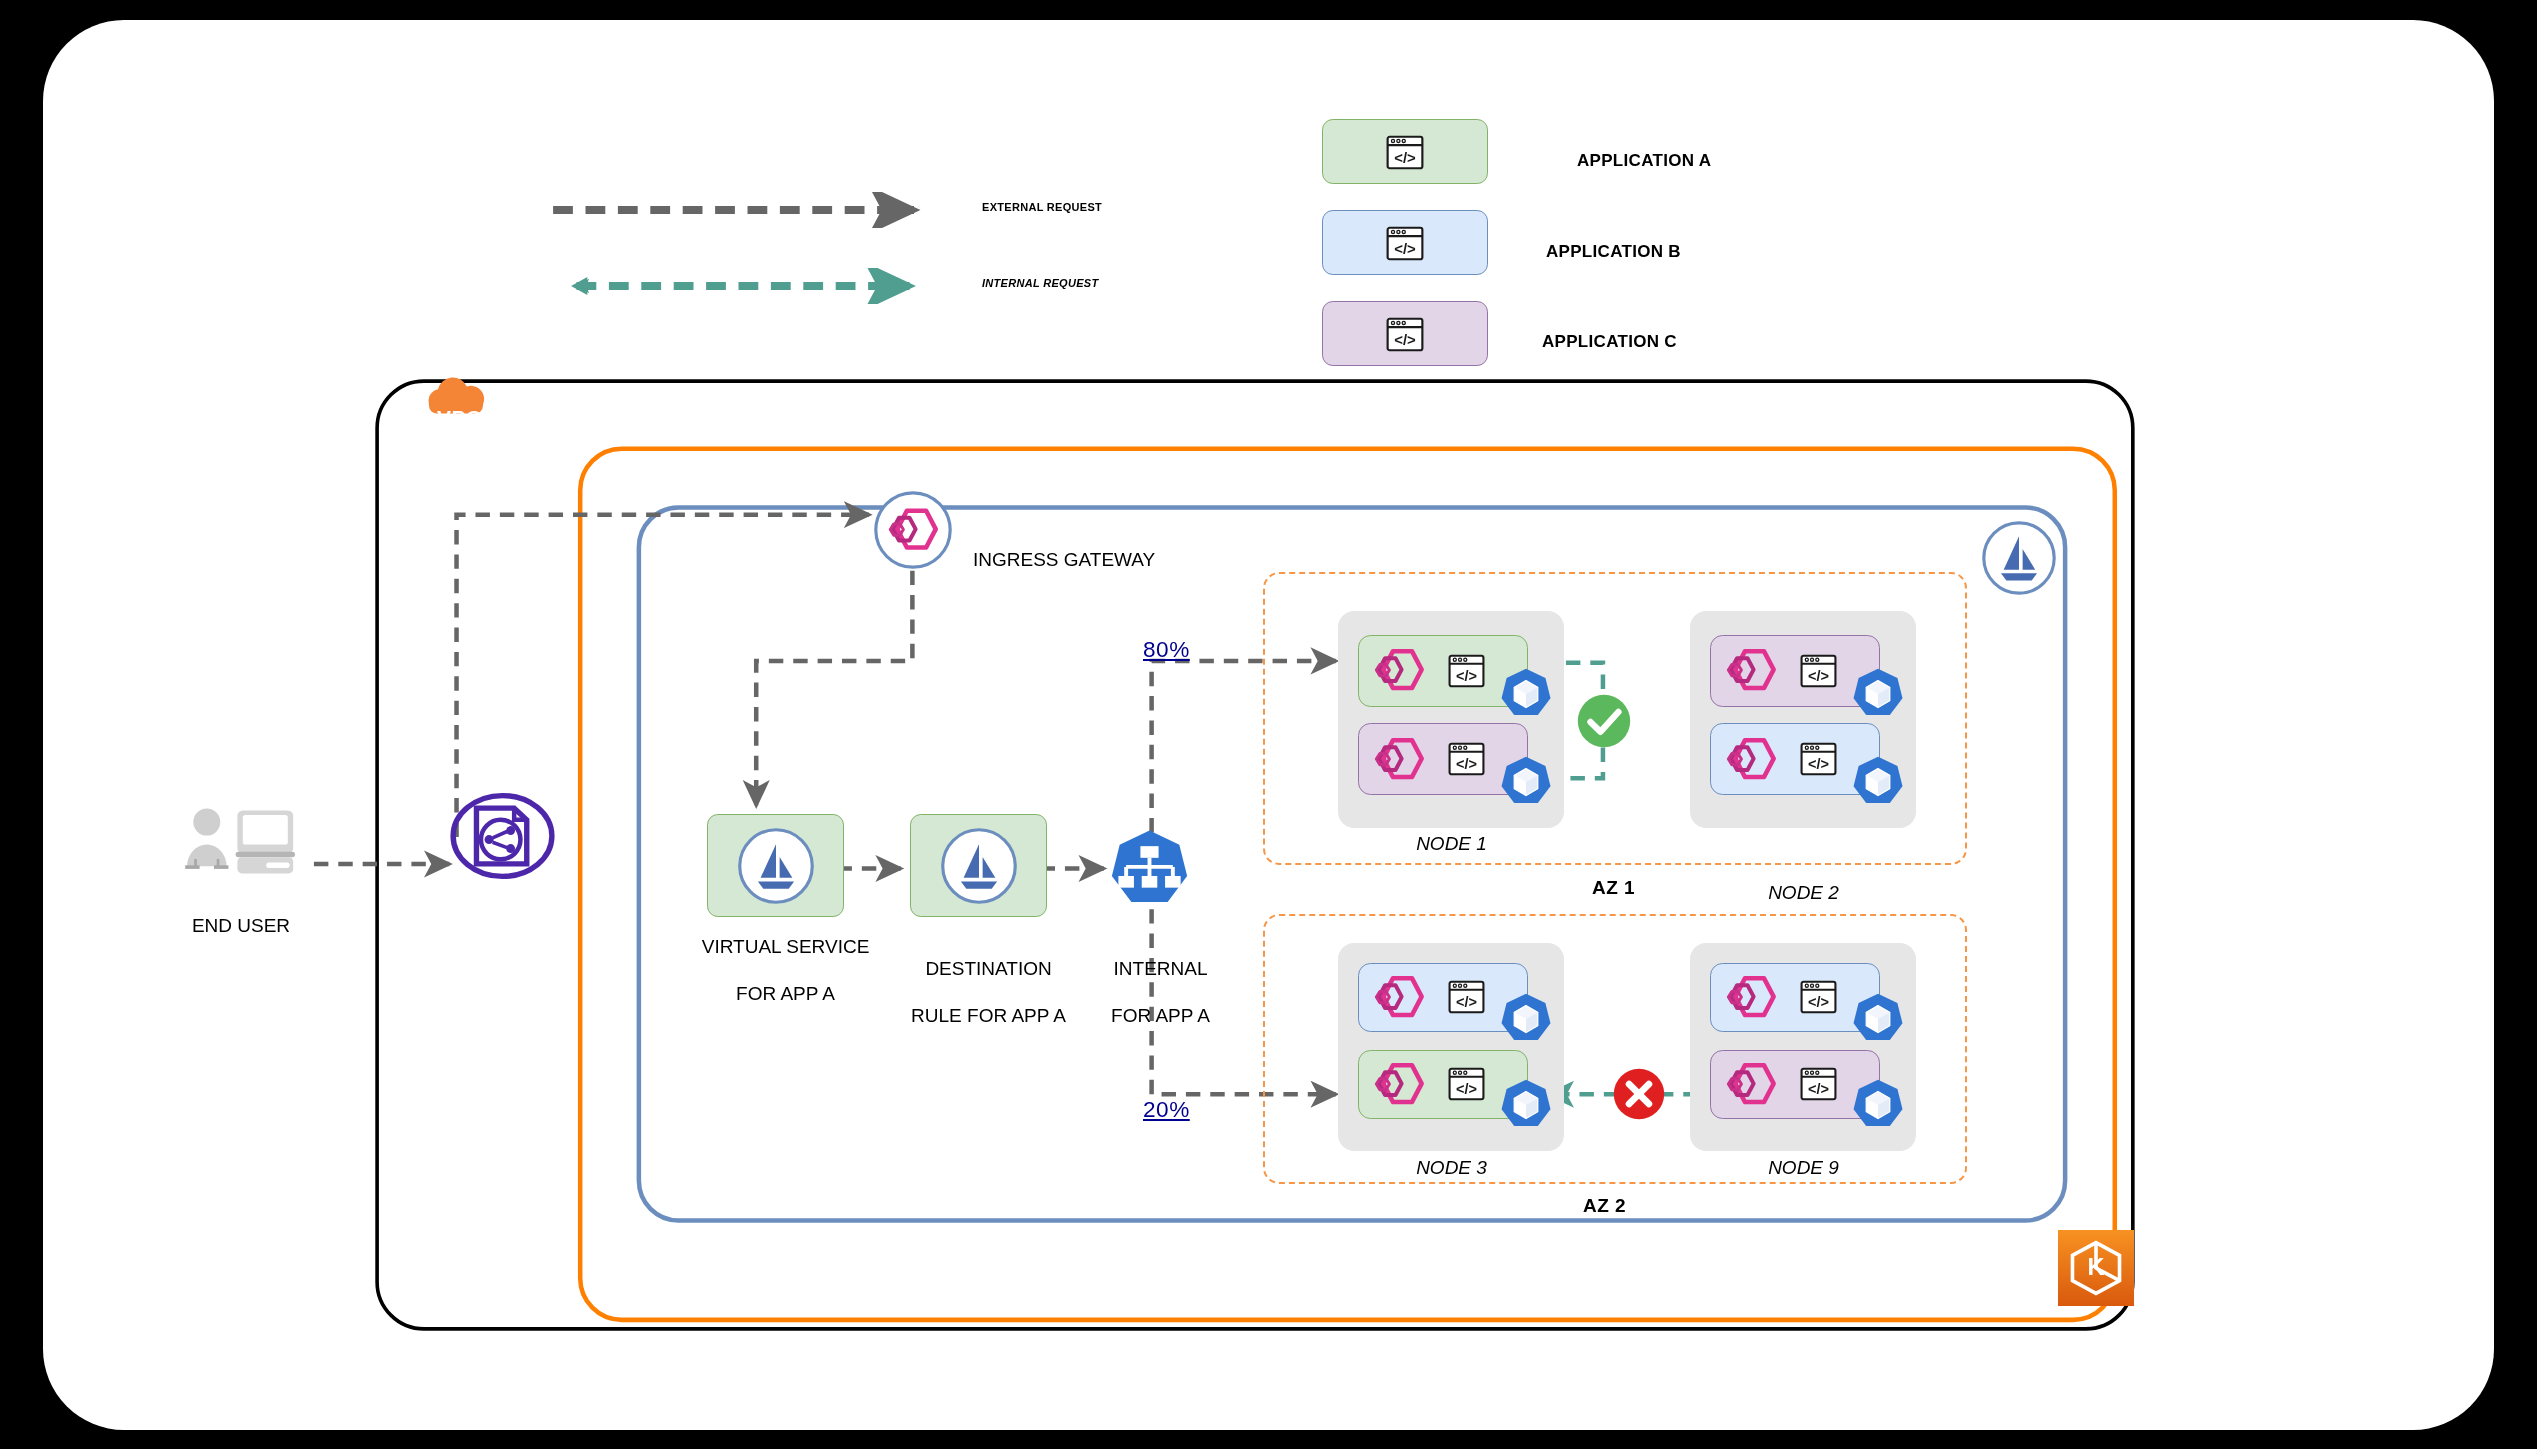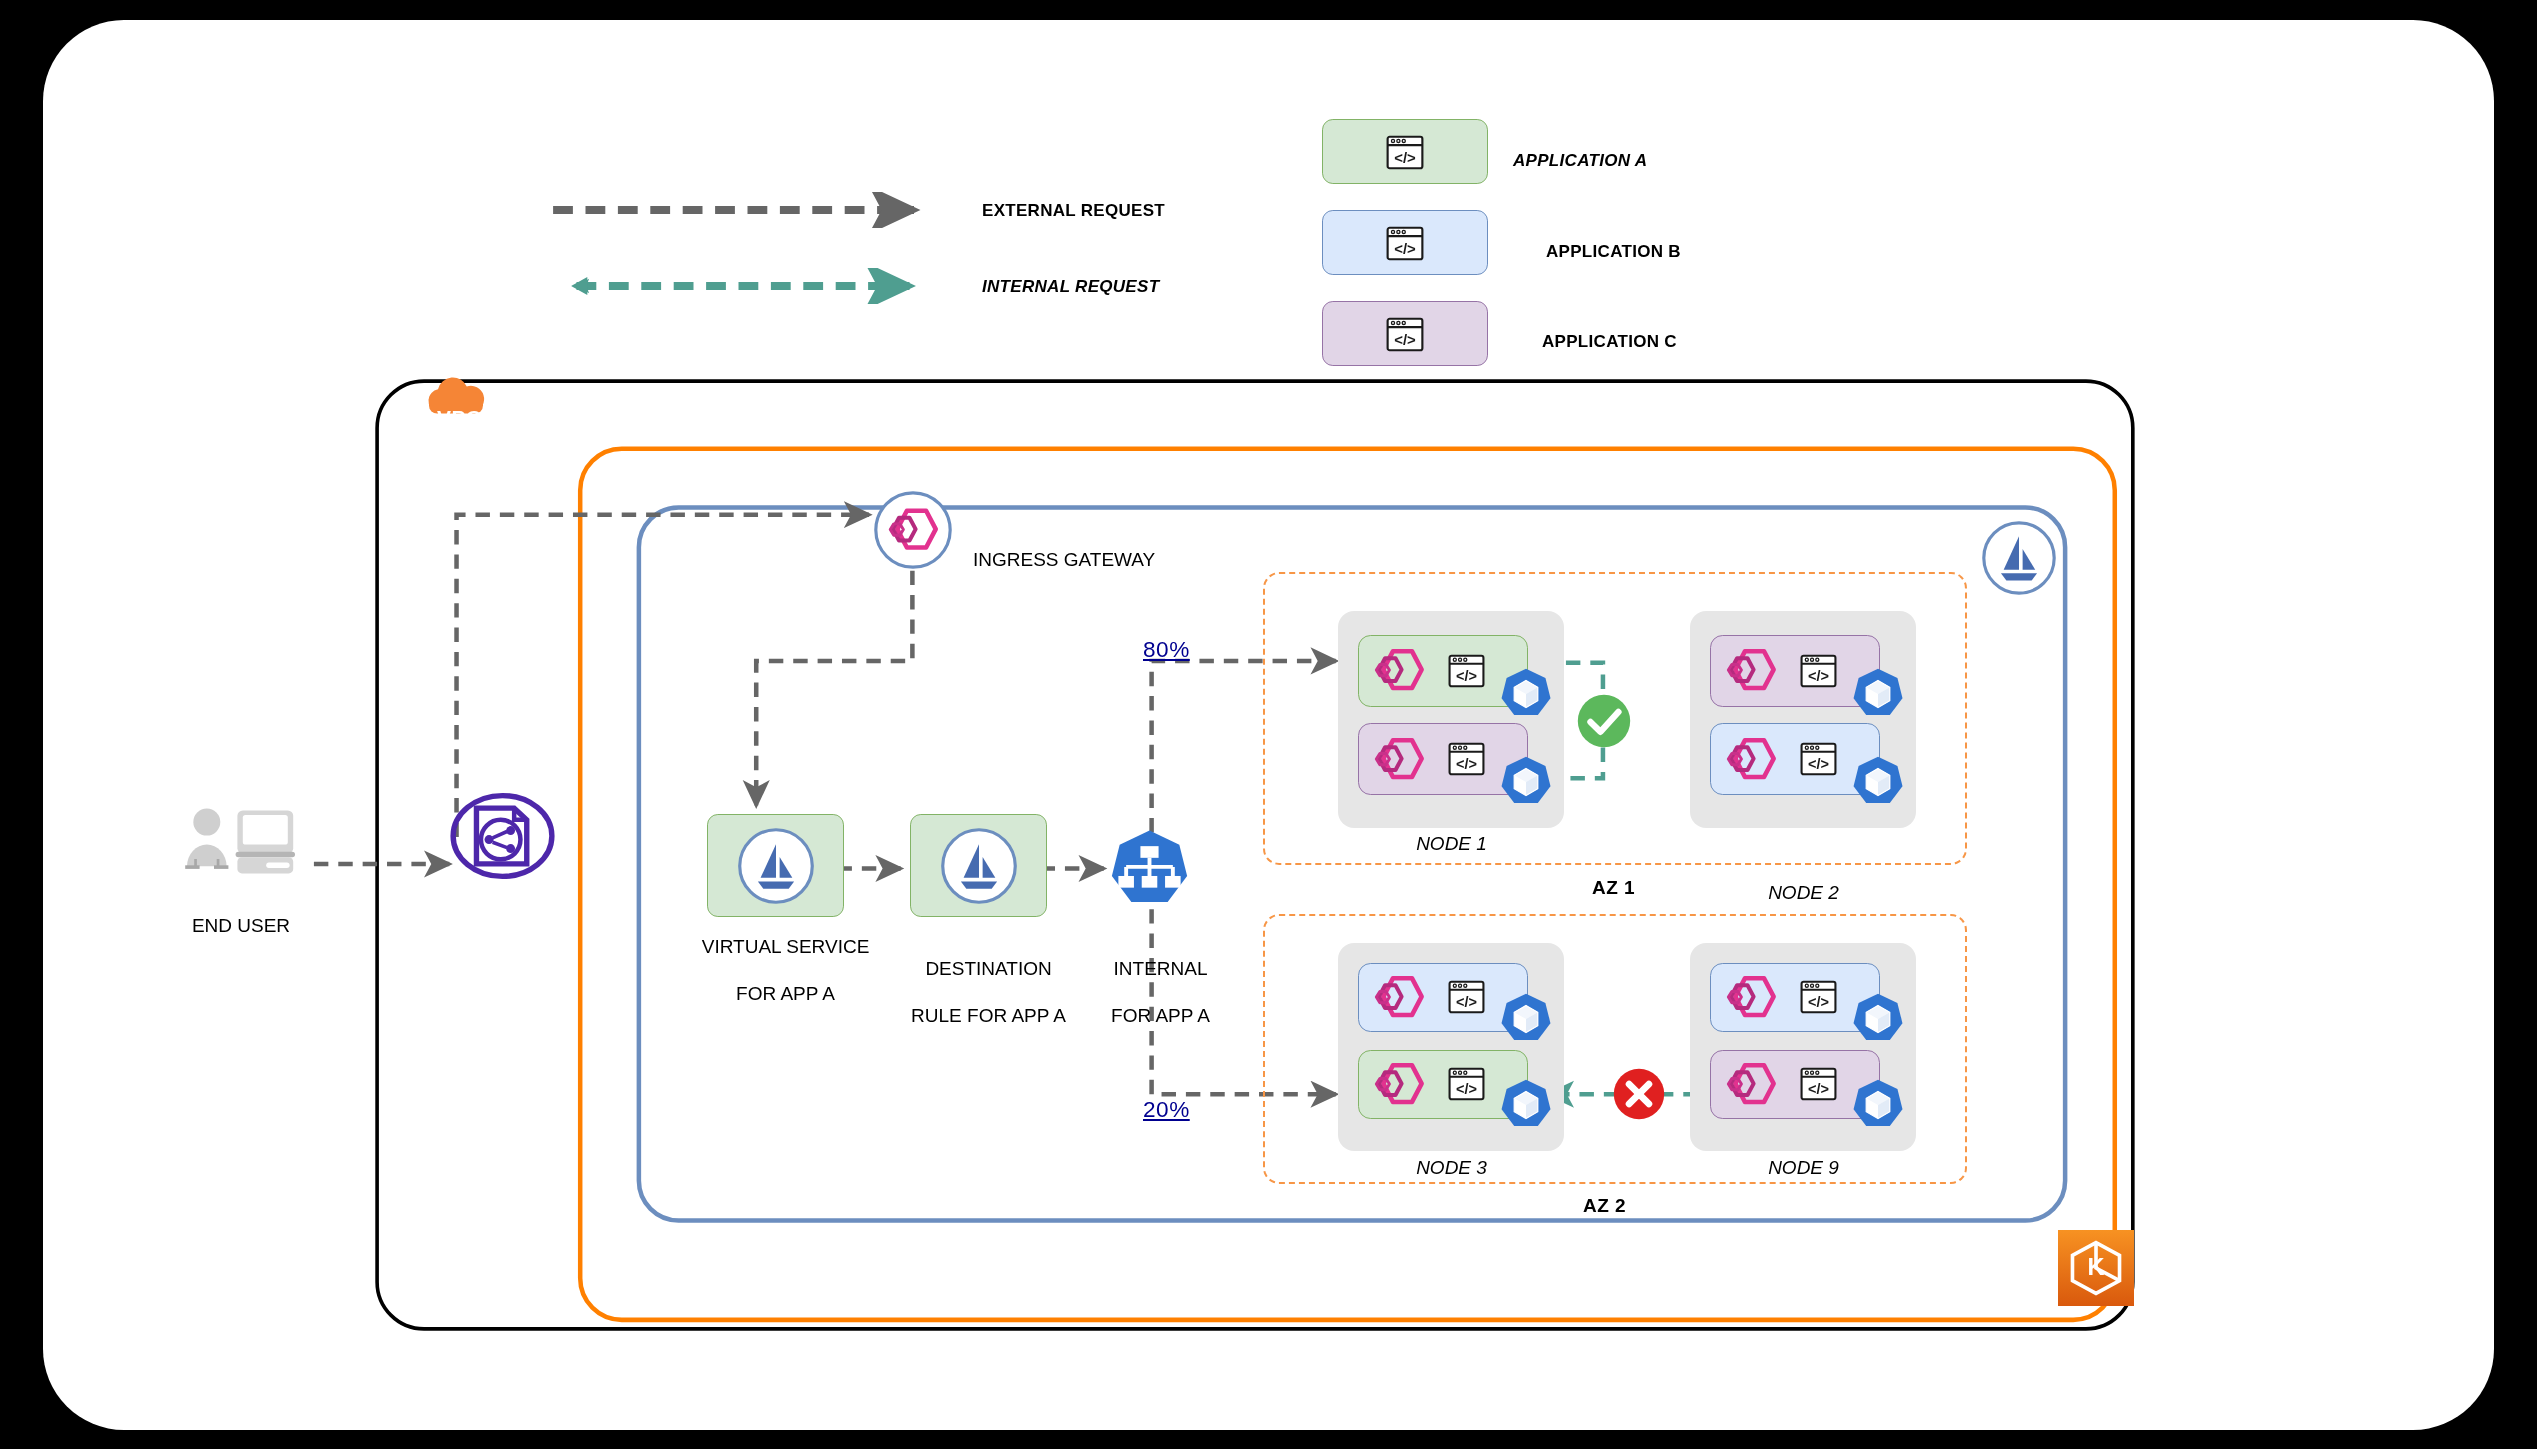--- a/index.html
+++ b/index.html
@@ -1,21 +1,21 @@
 <!DOCTYPE html>
 <html style="font-size:14.4px"><head>
 <meta charset="utf-8">
 <style>
   html,body{margin:0;padding:0;background:#000;}
   body{width:2538px;height:1450px;font-family:"Liberation Sans",sans-serif;overflow:hidden;}
   #canvas{position:absolute;left:43px;top:20px;width:2451px;height:1410px;background:#fff;border-radius:81px;}
   .abs{position:absolute;}
   svg{display:block;}
   .lbl{position:absolute;font-family:"Liberation Sans",sans-serif;color:#000;white-space:pre;text-align:center;line-height:1.22;}
-  .legend-txt{font-size:17px;font-weight:bold;letter-spacing:0.3px;}
+  .legend-txt{font-size:11px;font-weight:bold;letter-spacing:0.3px;}
   .app-txt{font-size:17px;font-weight:bold;letter-spacing:0.3px;}
   .node-txt{font-size:19px;font-style:italic;font-weight:500;}
   .az-txt{font-size:19px;font-weight:bold;letter-spacing:0.4px;}
   .comp-txt{font-size:19px;font-weight:400;}
   .comp-txt b{font-weight:bold;}
   .pct{font-size:22.6px;font-weight:normal;color:#00008f;text-decoration:underline;letter-spacing:0.5px;}
   .ig-txt{font-size:19px;font-weight:400;}
   .vpc-txt{position:absolute;color:#fff;font-size:21px;font-weight:bold;letter-spacing:0.5px;}
   .appbox{position:absolute;border-radius:10.8px;}
   .podbox{position:absolute;border-radius:12.6px;}
@@ -96,21 +96,21 @@
       <path d="M24,20 L42,10 L42,30 Z" fill="#4f9e90"></path>
     </svg>
   </div>
   <div class="lbl legend-txt" style="left:939px;top:257px;text-align:center;font-style:italic;">INTERNAL REQUEST</div>
 
   <div class="appbox" style="left:1279px;top:99px;width:164px;height:63px;background:#d5e8d4;border:1.8px solid #82b366;">
     <svg width="40" height="37" style="position:absolute;left:62px;top:13.5px;" viewBox="0 0 44 41">
         <use href="#icon-codewin" width="44" height="41"></use>
       </svg>
   </div>
-  <div class="lbl app-txt" style="left:1470px;top:131px;text-align:left;font-style:italic;">APPLICATION A</div>
+  <div class="lbl app-txt" style="left:1534px;top:131px;text-align:left;">APPLICATION A</div>
 
   <div class="appbox" style="left:1279px;top:190px;width:164px;height:63px;background:#dae8fc;border:1.8px solid #6c8ebf;">
     <svg width="40" height="37" style="position:absolute;left:62px;top:13.5px;" viewBox="0 0 44 41">
         <use href="#icon-codewin" width="44" height="41"></use>
       </svg>
   </div>
   <div class="lbl app-txt" style="left:1503px;top:222px;text-align:left;">APPLICATION B</div>
 
   <div class="appbox" style="left:1279px;top:281px;width:164px;height:63px;background:#e1d5e7;border:1.8px solid #9673a6;">
     <svg width="40" height="37" style="position:absolute;left:62px;top:13.5px;" viewBox="0 0 44 41">

